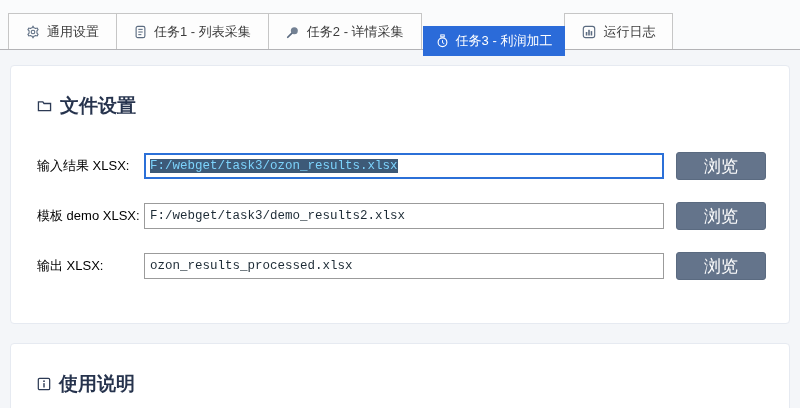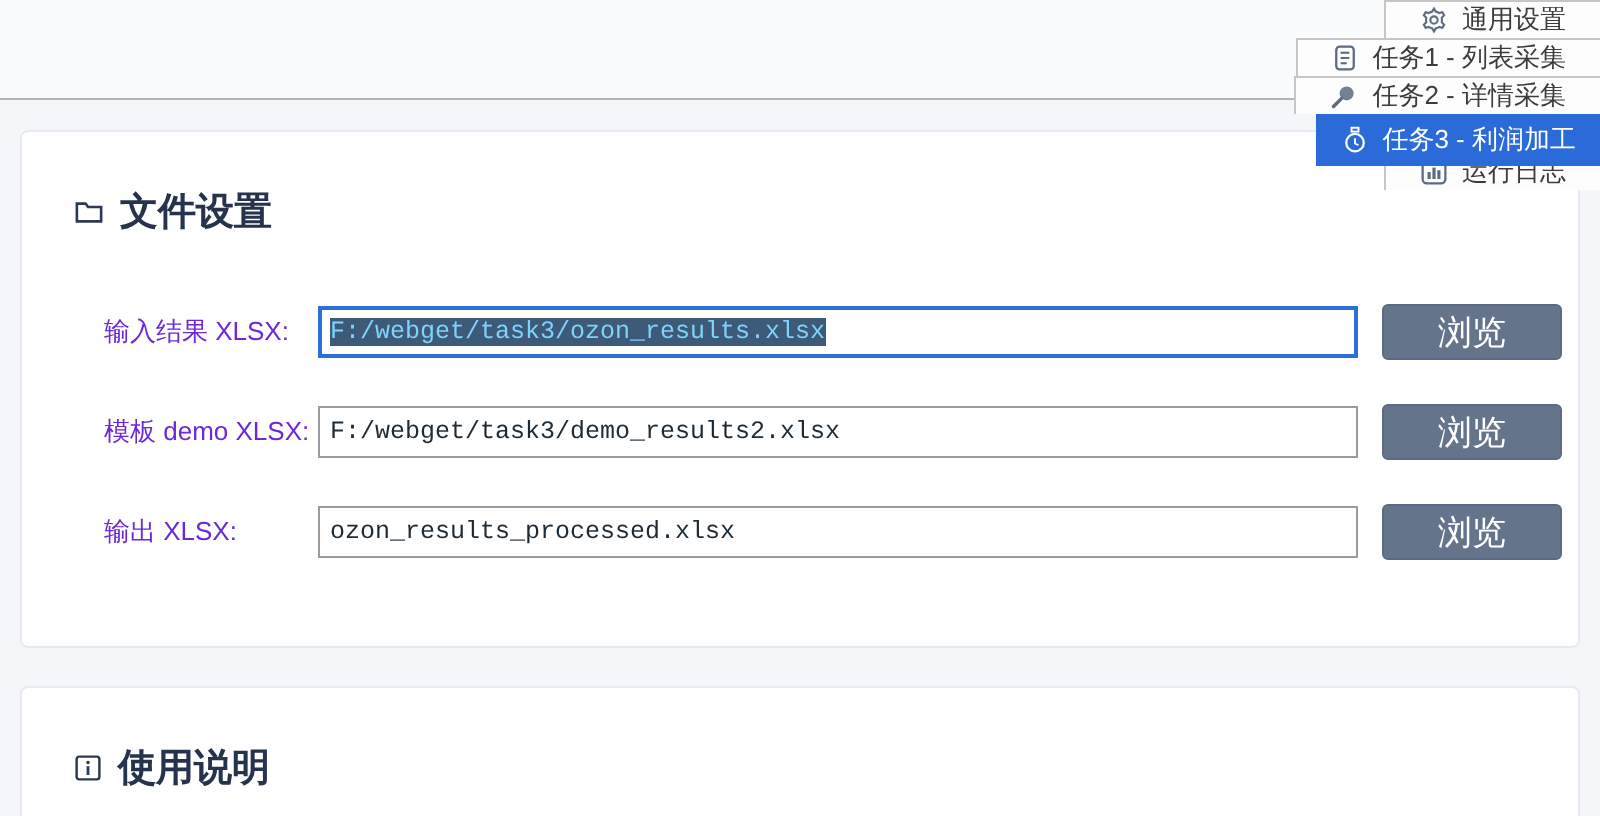--- a/index.html
+++ b/index.html
@@ -13,21 +13,20 @@
 
   
   .tabbar {
     height: 50px;
     background: #fafbfc;
     border-bottom: 1px solid #b3b3b6;
     display: flex;
     align-items: flex-end;
     padding-left: 8px;
     position: relative;
-    flex-direction: column;
   }
   .tab {
     height: 36px;
     background: #fdfdfd;
     border: 1px solid #c6c6c6;
     border-bottom: none;
     display: flex;
     align-items: center;
     gap: 7px;
     padding: 0 17px;
@@ -76,23 +75,22 @@
   .form { margin: 33px 0 0 26px; }
   .frow {
     display: flex;
     align-items: center;
     height: 28px;
     margin-bottom: 22px;
   }
   .flabel {
     width: 107px;
     font-size: 13px;
-    color: #6d28d9;
+    color: #000000;
     flex: none;
-    margin-left: 15px;
   }
   .tbox, input.tbox {
     width: 520px;
     height: 26px;
     border: 1px solid #9b9b9b;
     background: #ffffff;
     font-family: "Liberation Mono", "DejaVu Sans Mono", monospace;
     font-size: 12.5px;
     color: #1d2b36;
     padding: 0 5px;

